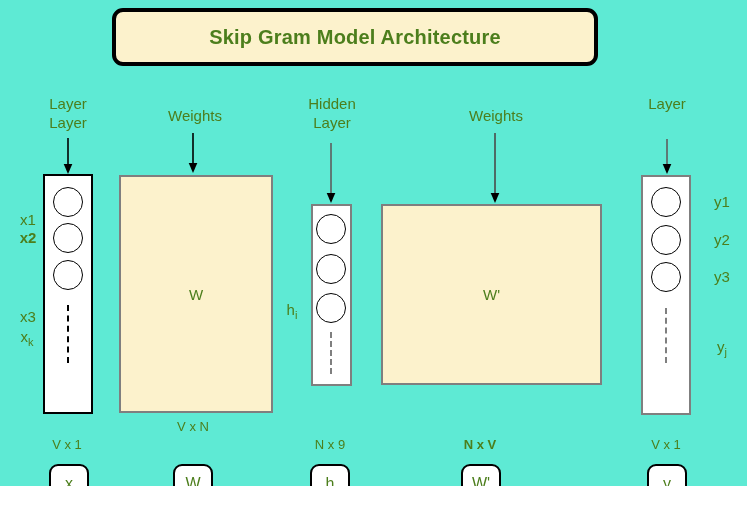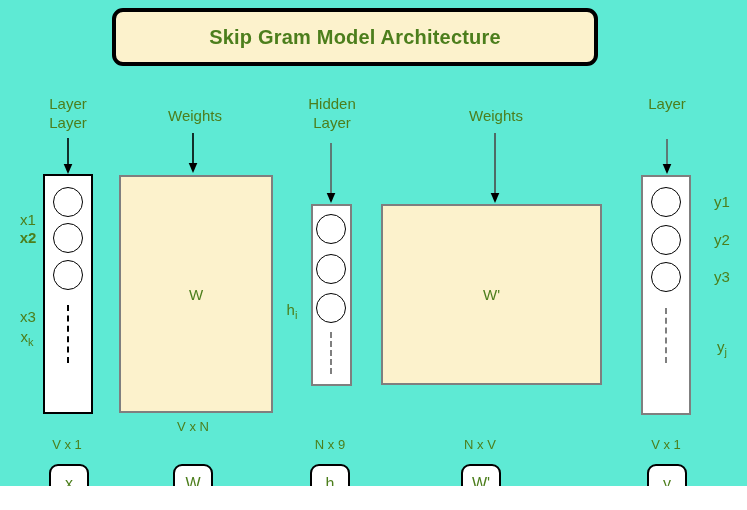--- a/index.html
+++ b/index.html
@@ -160,21 +160,21 @@
   <div class="abs node-label" style="left:705px; top:193px;">y1</div>
   <div class="abs node-label" style="left:705px; top:231px;">y2</div>
   <div class="abs node-label" style="left:705px; top:268px;">y3</div>
   <div class="abs node-label" style="left:705px; top:338px;">
     <span>y</span><sub>j</sub>
   </div>
 
   <div class="abs dim-label" style="left:32px; top:437px;">V x 1</div>
   <div class="abs dim-label" style="left:158px; top:419px;">V x N</div>
   <div class="abs dim-label" style="left:295px; top:437px;">N x 9</div>
-  <div class="abs dim-label" style="left:445px; top:437px;">N x V</div>
+  <div class="abs dim-label" style="left:445px; top:437px;font-weight:bold;">N x V</div>
   <div class="abs dim-label" style="left:631px; top:437px;">V x 1</div>
 
   <div class="abs sym-box" style="left:49px; top:464px;">
     <span>x</span>
   </div>
   <div class="abs sym-box" style="left:173px; top:464px;">
     <span>W</span>
   </div>
   <div class="abs sym-box" style="left:310px; top:464px;">
     <span>h</span>

